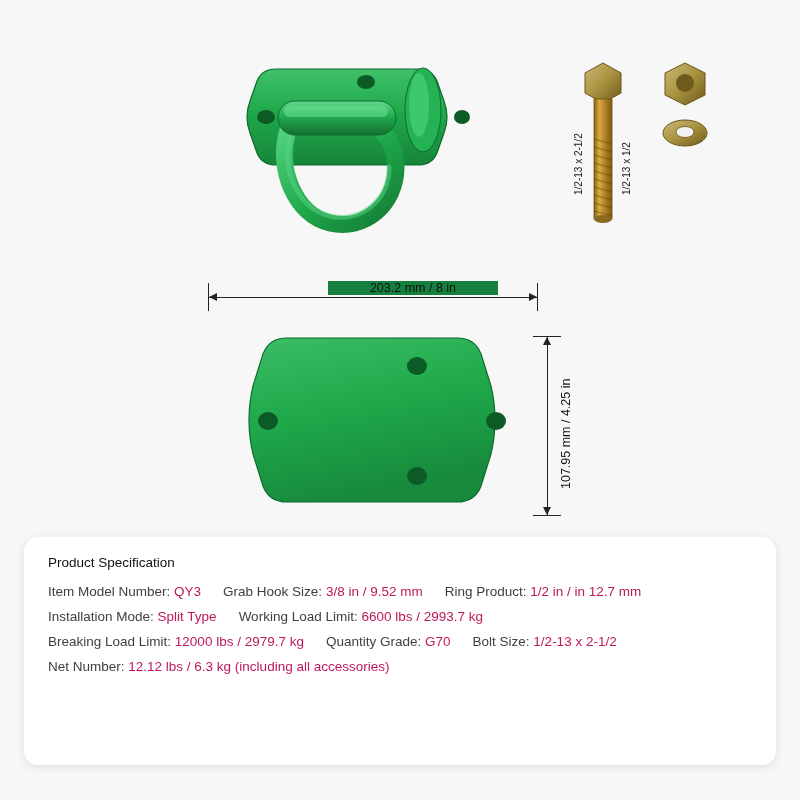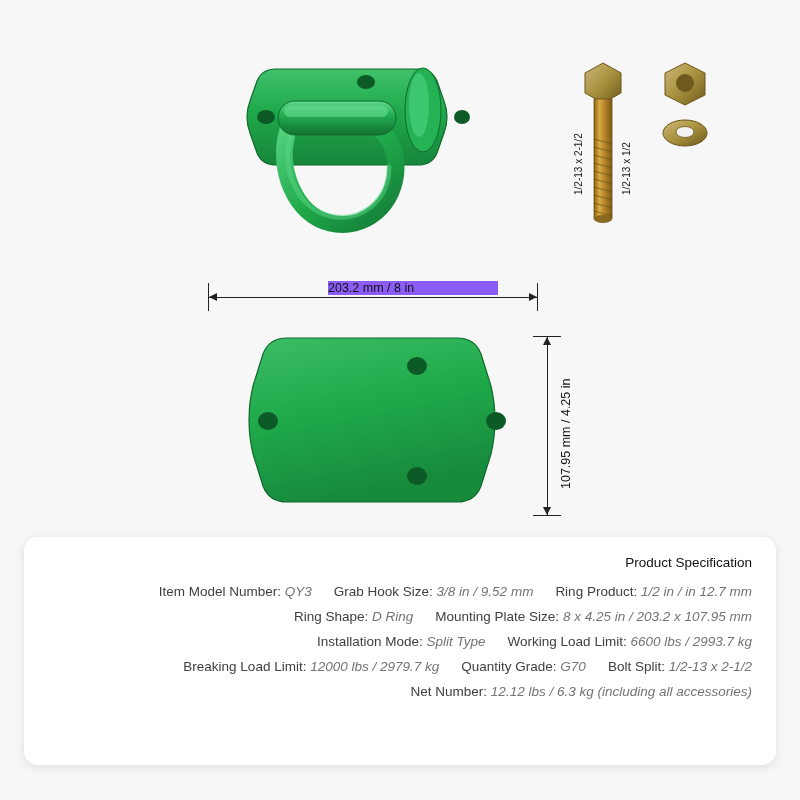--- a/index.html
+++ b/index.html
@@ -48,22 +48,22 @@
   #dim-width .tick.l { left: 0; }
   #dim-width .tick.r { right: 0; }
   #dim-width .arrow {
     position: absolute; top: 10px; width: 0; height: 0;
     border-top: 4px solid transparent; border-bottom: 4px solid transparent;
   }
   #dim-width .arrow.l { left: 1px; border-right: 8px solid #222; }
   #dim-width .arrow.r { right: 1px; border-left: 8px solid #222; }
   #dim-width .txt {
     position: absolute; left: 0; right: 0; top: -2px;
-    text-align: left; font-size: 12.5px; color: #111;
-    background: #8b5cf6; width: 170px; margin: 0 auto;
+    text-align: center; font-size: 12.5px; color: #111;
+    background: #15803d; width: 170px; margin: 0 auto;
   }
 
   #dim-height {
     position: absolute;
     left: 530px; top: 336px; width: 34px; height: 180px;
   }
   #dim-height .line {
     position: absolute; left: 17px; top: 0; width: 1px; height: 180px; background: #222;
   }
   #dim-height .tick { position: absolute; left: 3px; width: 28px; height: 1px; background: #222; }
@@ -91,37 +91,36 @@
 
   
   #spec-card {
     position: absolute;
     left: 24px; top: 537px;
     width: 752px; height: 228px;
     background: #ffffff;
     border-radius: 14px;
     box-shadow: 0 2px 10px rgba(0,0,0,0.10);
     padding: 18px 24px 10px 24px;
-    text-align: right;
   }
   #spec-title {
     font-size: 13.5px;
     color: #111;
     margin-bottom: 9px;
   }
   .spec-row {
     font-size: 13.5px;
     color: #111;
     line-height: 25px;
     white-space: nowrap;
   }
   .spec-item { display: inline-block; }
   .spec-item + .spec-item { margin-left: 22px; }
   .lbl { color: #404040; }
-  .val { color: #737373; font-style: italic; }
+  .val { color: #be185d; }
 </style>
 </head>
 <body>
 
 <div id="stage">
 
   <div class="illus" id="top-plate-wrap">
     <svg class="plate-svg" width="300" height="200" viewBox="0 0 300 200">
       <defs>
         <linearGradient id="gplate" x1="0" y1="0" x2="0" y2="1">
@@ -240,30 +239,27 @@
     <div class="txt">107.95 mm / 4.25 in</div>
   </div>
 
   <div id="spec-card">
     <div id="spec-title">Product Specification</div>
 
     <div class="spec-row">
       <span class="spec-item"><span class="lbl">Item Model Number:</span> <span class="val">QY3</span></span><span class="spec-item"><span class="lbl">Grab Hook Size:</span> <span class="val">3/8 in / 9.52 mm</span></span><span class="spec-item"><span class="lbl">Ring Product:</span> <span class="val">1/2 in / in 12.7 mm</span></span>
     </div>
 
-    <div class="spec-row">
-      <span class="spec-item"><span class="lbl">Ring Shape:</span> <span class="val">D Ring</span></span><span class="spec-item"><span class="lbl">Mounting Plate Size:</span> <span class="val">8 x 4.25 in / 203.2 x 107.95 mm</span></span>
-    </div>
 
     <div class="spec-row">
       <span class="spec-item"><span class="lbl">Installation Mode:</span> <span class="val">Split Type</span></span><span class="spec-item"><span class="lbl">Working Load Limit:</span> <span class="val">6600 lbs / 2993.7 kg</span></span>
     </div>
 
     <div class="spec-row">
-      <span class="spec-item"><span class="lbl">Breaking Load Limit:</span> <span class="val">12000 lbs / 2979.7 kg</span></span><span class="spec-item"><span class="lbl">Quantity Grade:</span> <span class="val">G70</span></span><span class="spec-item"><span class="lbl">Bolt Split:</span> <span class="val">1/2-13 x 2-1/2</span></span>
+      <span class="spec-item"><span class="lbl">Breaking Load Limit:</span> <span class="val">12000 lbs / 2979.7 kg</span></span><span class="spec-item"><span class="lbl">Quantity Grade:</span> <span class="val">G70</span></span><span class="spec-item"><span class="lbl">Bolt Size:</span> <span class="val">1/2-13 x 2-1/2</span></span>
     </div>
 
 
     <div class="spec-row">
       <span class="spec-item"><span class="lbl">Net Number:</span> <span class="val">12.12 lbs / 6.3 kg (including all accessories)</span></span>
     </div>
 
   </div>
 
 </div>

